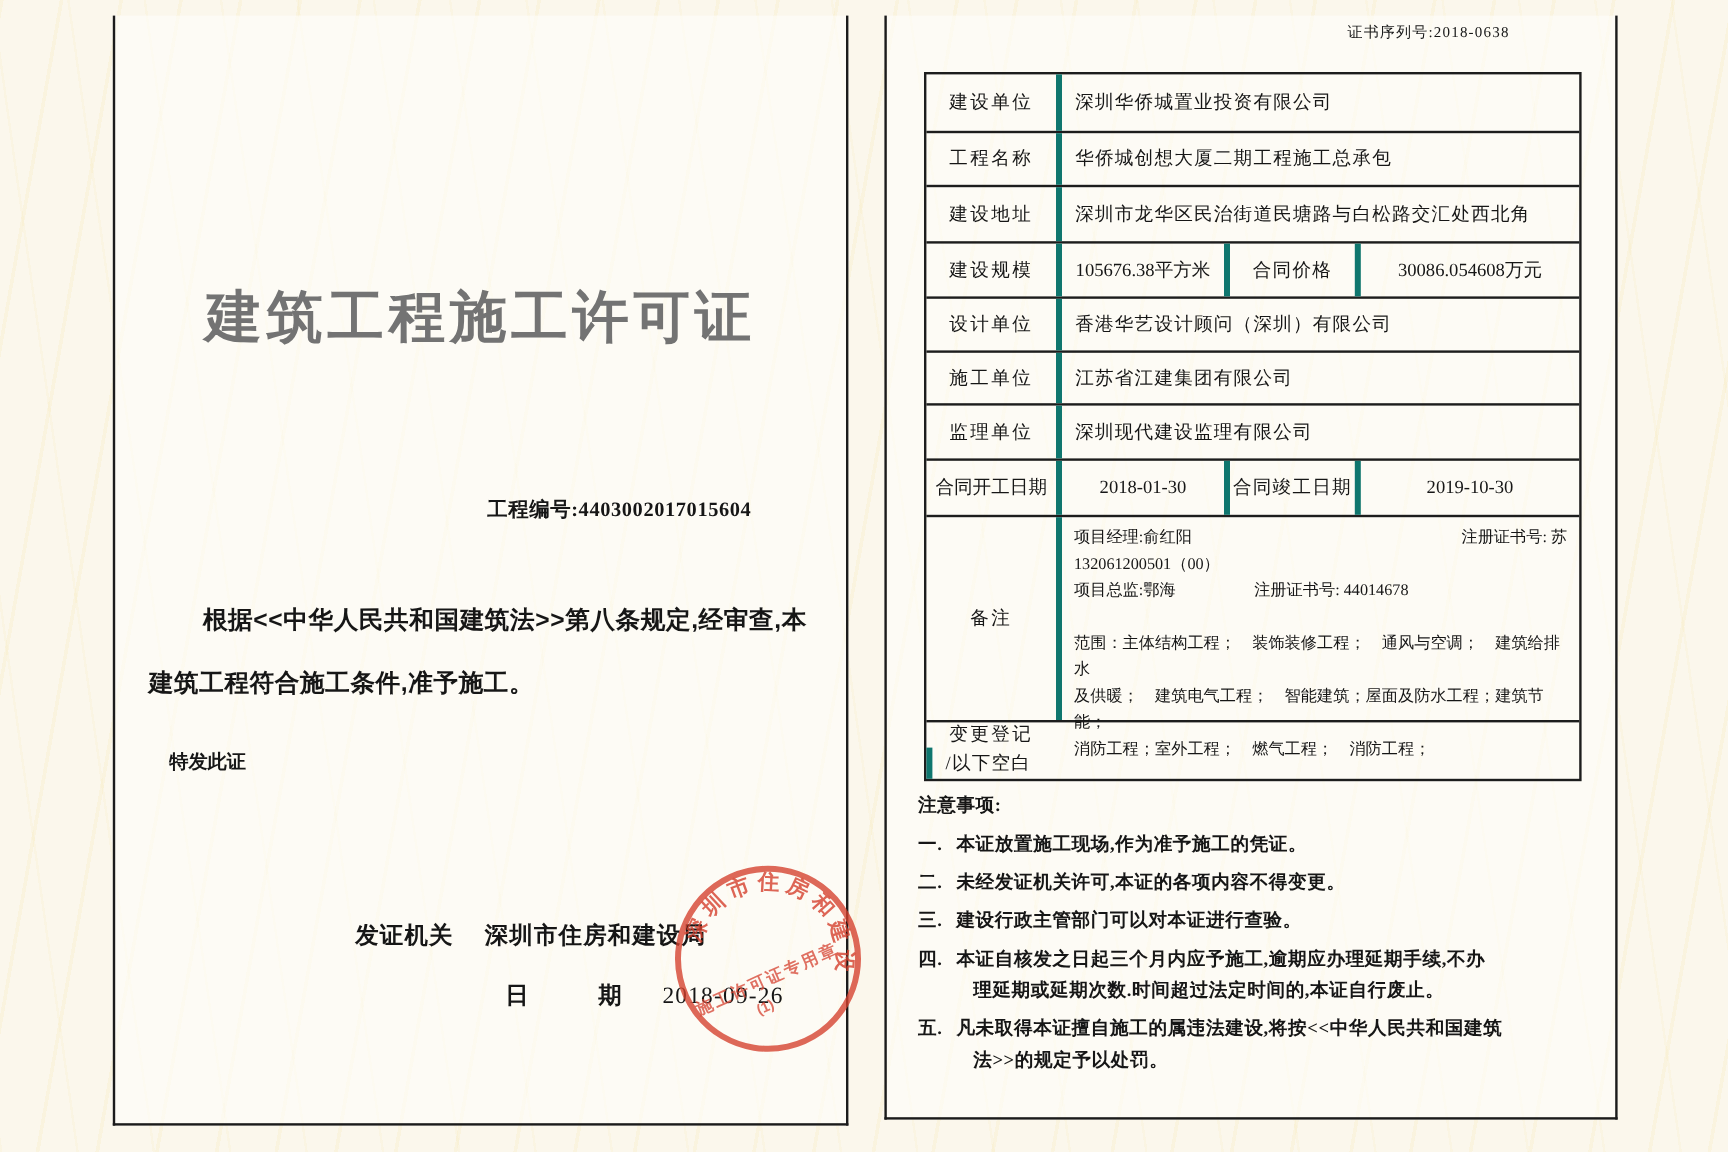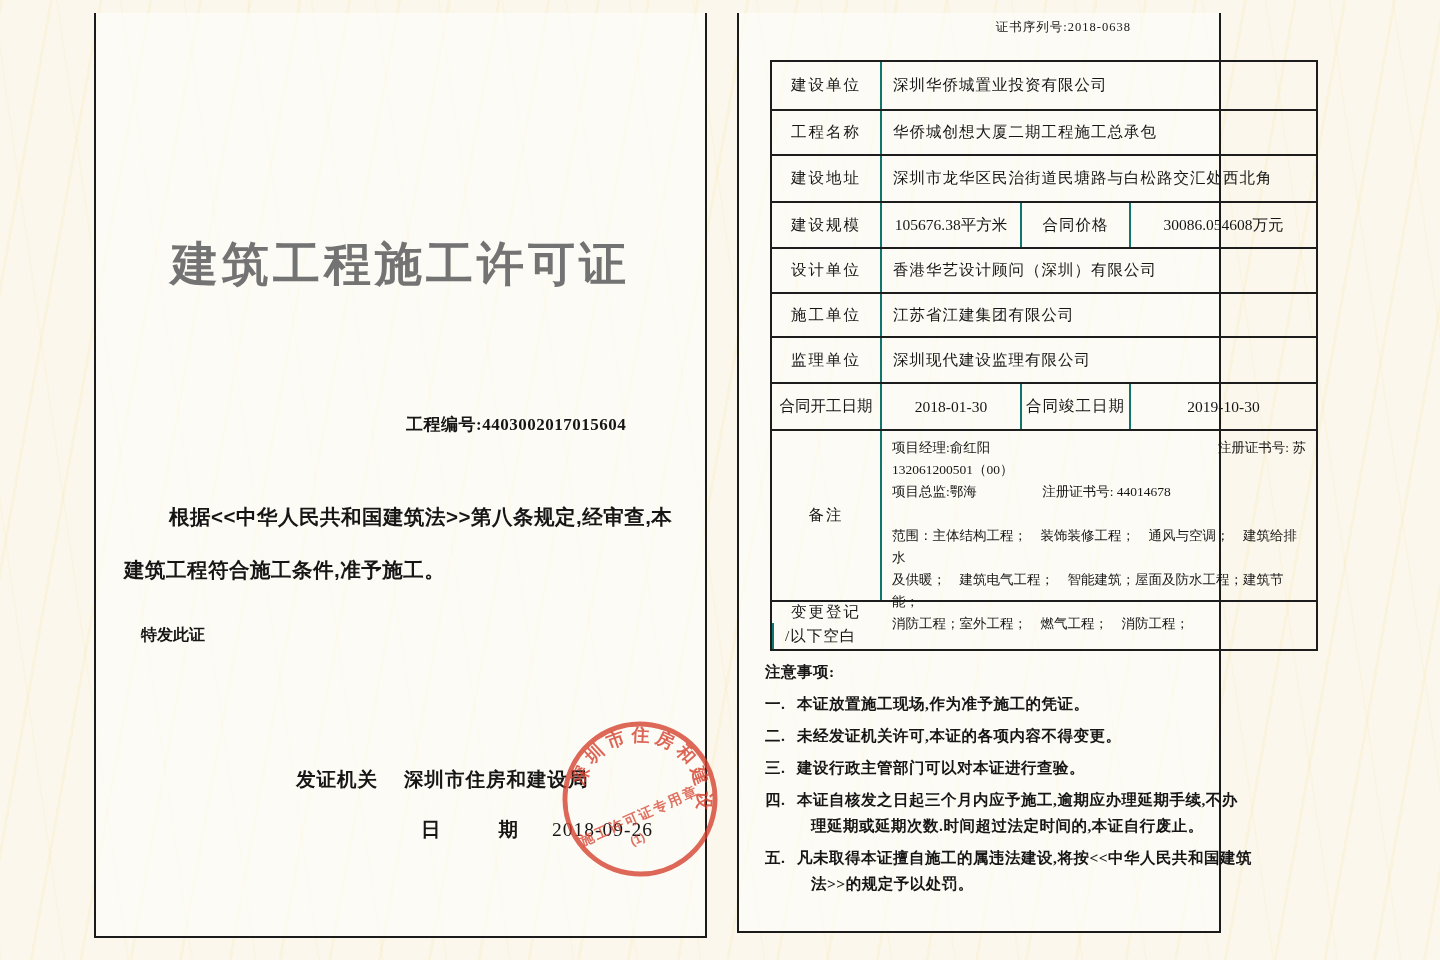--- a/index.html
+++ b/index.html
@@ -14,21 +14,21 @@
       #fbf7ec;
   }
   .page {
     position:absolute; top:13px;
     background:rgba(255,255,254,0.55);
     border-left:2px solid #1b1b1b;
     border-right:2px solid #1b1b1b;
     border-bottom:2px solid #1b1b1b;
   }
   .page-left  { left:94px;  width:613px; height:925px; font-family:"Liberation Sans","DejaVu Sans",sans-serif; }
-  .page-right { left:737px; width:484px; height:920px; }
+  .page-right { left:737px; width:611px; height:920px; }
 
   
   .permit-title {
     position:absolute; top:192px; left:0; width:100%;
     text-align:center; font-size:47px; font-weight:bold; letter-spacing:4px; color:#737373;margin-top:28px;
   }
   .project-no {
     position:absolute; top:400px; left:310px;
     font-size:17px; font-weight:600; letter-spacing:.5px;
     font-family:"Liberation Serif",serif;
@@ -51,21 +51,21 @@
   }
 
   
   .serial-no { position:absolute; top:6px; right:88px; font-size:12.5px; letter-spacing:1px; }
   .doc-table {
     position:absolute; left:31px; top:47px; width:548px;
     border:2px solid #1d1d1d; font-size:15.5px;
   }
   .trow { display:flex; border-top:2px solid #1d1d1d; }
   .trow:first-child { border-top:none; }
-  .tcell { border-left:2px solid #0f766e; display:flex; align-items:center; }
+  .tcell { border-left:5px solid #0f766e; display:flex; align-items:center; }
   .tcell:first-child { border-left:none;border-radius:15px; }
   .lbl  { width:108px; justify-content:center; letter-spacing:2px; text-align:center; }
   .lblw { letter-spacing:0; }
   .val  { flex:1; padding-left:11px; letter-spacing:1px; }
   .valc { width:140px; justify-content:center; }
   .lbl2 { width:109px; justify-content:center; letter-spacing:1px; }
   .val2 { flex:1; justify-content:center; }
   .r-h47 { height:47px; } .r-h45 { height:45px; } .r-h46 { height:46px; }
   .r-h44 { height:44px; } .r-h171 { height:171px; } .r-h49 { height:49px;flex-direction:column; }
   .remark-cell { flex:1; display:block; padding:6px 10px 4px 10px; font-size:13.5px; line-height:22px; }

